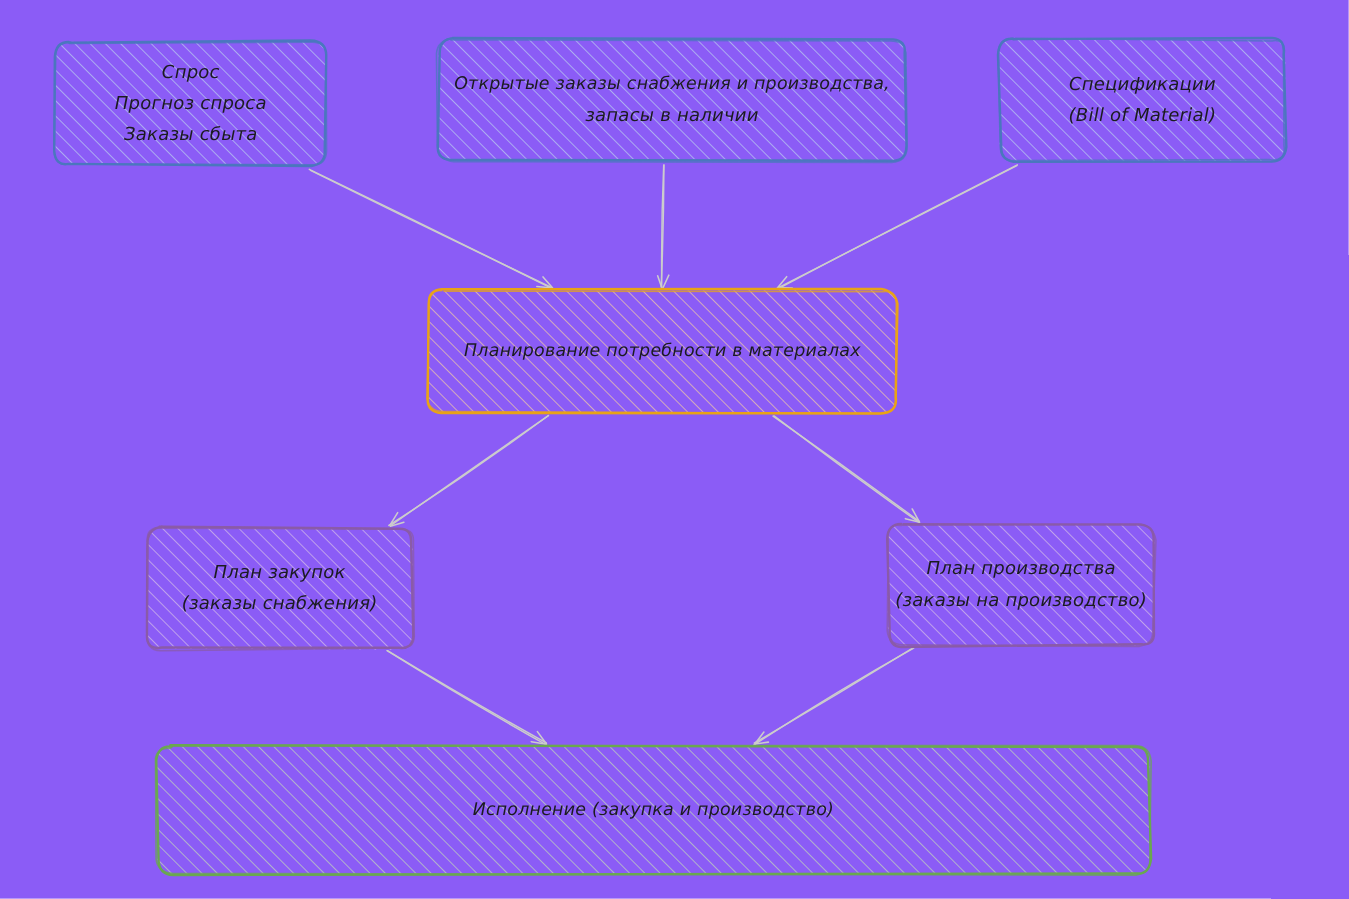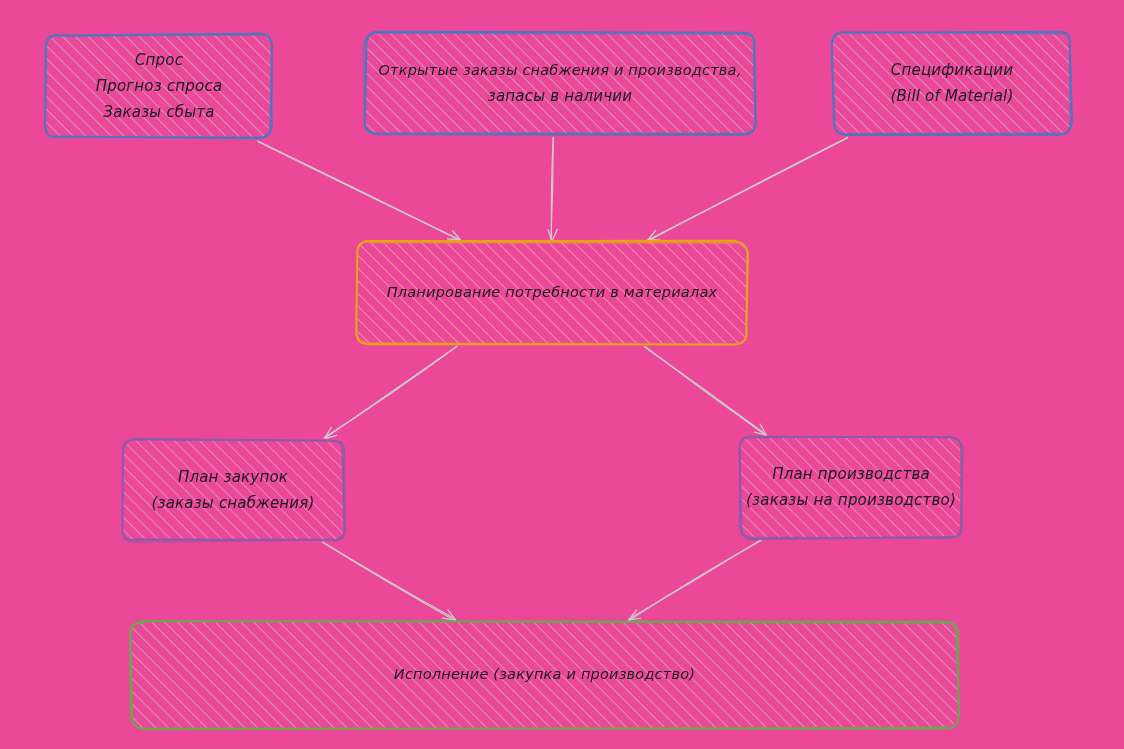--- a/index.html
+++ b/index.html
@@ -4,21 +4,21 @@
 <style>
   html, body {
     margin: 0;
     padding: 0;
     background: #ffffff;
   }
   #canvas {
     position: relative;
     width: 1124px;
     height: 749px;
-    background: #ec4899;
+    background: #8b5cf6;
     overflow: hidden;
     font-family: "DejaVu Sans", sans-serif;
   }
   svg.diagram {
     position: absolute;
     top: 0; left: 0;
     width: 1124px;
     height: 749px;
   }
   .node-label {

